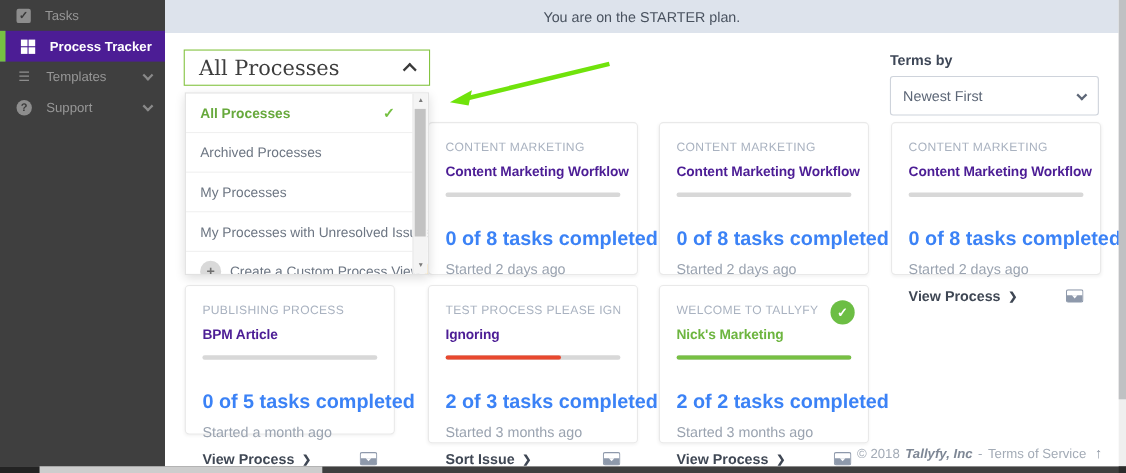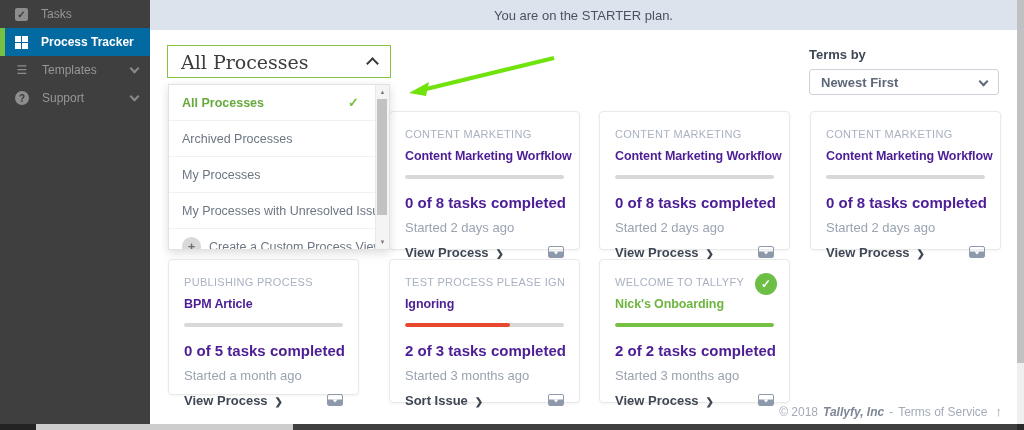--- a/index.html
+++ b/index.html
@@ -3,22 +3,22 @@
 <meta charset="utf-8">
 <style>
   html,body{margin:0;padding:0;}
   body{width:1024px;height:430px;position:relative;overflow:hidden;background:#ffffff;
        font-family:"Liberation Sans",sans-serif;-webkit-font-smoothing:antialiased;}
 
   
   .sidebar{position:absolute;left:0;top:0;width:150px;height:424px;background:#3f3f3f;z-index:2;}
   .sidebar-item{height:28px;display:flex;align-items:center;gap:13px;padding:0 12px 0 15px;
                 color:#979797;font-size:12px;cursor:pointer;}
-  .sidebar-item.active{background:#0369a1;color:#ffffff;font-weight:bold;
-                border-left:5px solid #76c043;padding-left:10px;}
+  .sidebar-item.active{background:#4c1d95;color:#ffffff;font-weight:bold;
+                border-left:5px solid #76c043;padding-left:10px;justify-content:flex-end;}
   .icon-box{width:13px;height:13px;background:#8d8d8d;border-radius:2px;color:#3a3a3a;
             display:flex;align-items:center;justify-content:center;font-size:10px;font-weight:bold;flex:0 0 auto;}
   .icon-grid{width:13px;height:13px;display:grid;grid-template-columns:6px 6px;grid-template-rows:6px 6px;gap:1px;flex:0 0 auto;}
   .icon-grid i{background:#8d8d8d;}
   .active .icon-grid i{background:#ffffff;}
   .icon-glyph{width:14px;text-align:center;font-size:12px;color:#8d8d8d;flex:0 0 auto;}
   .icon-circle{width:14px;height:14px;border-radius:50%;background:#8d8d8d;color:#3a3a3a;
                display:flex;align-items:center;justify-content:center;font-size:10px;font-weight:bold;flex:0 0 auto;}
   .chev-down{margin-left:auto;width:5px;height:5px;border-right:2px solid #8a8a8a;
              border-bottom:2px solid #8a8a8a;transform:rotate(45deg);margin-top:-3px;}
@@ -49,42 +49,42 @@
   .sb-arrow{position:absolute;left:0;width:13px;height:12px;display:flex;align-items:center;justify-content:center;
           font-size:6px;color:#7a7a7a;cursor:pointer;}
   .sb-arrow.up{top:1px;} .sb-arrow.down{bottom:1px;}
   .sb-thumb{position:absolute;left:1px;top:14px;width:10px;height:116px;background:#c2c2c2;cursor:pointer;}
 
   
   .annotation-arrow{position:absolute;left:402px;top:48px;z-index:9;pointer-events:none;}
 
   
   .sort-label{position:absolute;left:809px;top:47px;font-size:13px;font-weight:bold;color:#3e4757;}
-  .sort-select{position:absolute;left:809px;top:69px;width:190px;height:26px;box-sizing:border-box;background:#fff;
+  .sort-select{position:absolute;left:809px;top:69px;width:190px;height:36px;box-sizing:border-box;background:#fff;
           border:1px solid #ced3db;border-radius:3px;display:flex;align-items:center;justify-content:space-between;
-          padding:0 11px;font-size:13px;color:#5d6777;cursor:pointer;font-weight:bold;}
+          padding:0 11px;font-size:13px;color:#5d6777;cursor:pointer;}
   .sort-select .chev-down{margin:0;border-color:#5d6777;margin-top:-2px;}
 
   
   .card{position:absolute;width:191px;background:#fff;border:1px solid #e9e9e9;border-radius:4px;
         box-shadow:0 1px 3px rgba(0,0,0,.05);padding:16px 15px 12px;box-sizing:border-box;}
   .c1{left:389px;top:111px;height:139px;}
   .c2{left:599px;top:111px;height:139px;}
   .c3{left:810px;top:111px;height:139px;}
   .c4{left:168px;top:259px;height:136px;}
   .c5{left:389px;top:259px;height:144px;}
   .c6{left:599px;top:259px;height:144px;}
   .card-label{font-size:11px;letter-spacing:.3px;color:#a9b2c0;white-space:nowrap;overflow:hidden;}
   .card-title{font-size:12.5px;letter-spacing:-.1px;font-weight:bold;color:#4c1d95;margin-top:9px;white-space:nowrap;}
   .c6 .card-title{color:#6db53f;}
   .progress{margin-top:12px;height:4px;border-radius:2px;background:#d8d8d8;overflow:hidden;}
   .progress-fill{height:100%;border-radius:2px;background:transparent;}
   .c5 .progress-fill{background:#e8482e;}
   .c6 .progress-fill{background:#77c043;}
-  .card-tasks{margin-top:15px;font-size:15px;font-weight:bold;color:#4c1d95;white-space:nowrap;}
+  .card-tasks{margin-top:28px;font-size:18px;font-weight:bold;color:#3b82f6;white-space:nowrap;}
   .card-started{margin-top:9px;font-size:13px;color:#9aa3b0;white-space:nowrap;}
   .card-footer{margin-top:10px;display:flex;align-items:center;justify-content:space-between;}
   .view-link{font-size:13px;font-weight:bold;color:#3f4754;display:flex;align-items:center;gap:7px;
              cursor:pointer;text-decoration:none;}
   .view-link .chev{font-size:10px;margin-top:1px;color:#3f4754;}
   .monitor-btn{cursor:pointer;display:flex;align-items:center;}
   .complete-badge{position:absolute;top:13px;right:12px;width:22px;height:22px;border-radius:50%;
              background:#6cbe44;color:#fff;display:flex;align-items:center;justify-content:center;
              font-size:12px;font-weight:bold;}
 
@@ -289,21 +289,21 @@
           <path d="M1 5.5 h14 v4.5 a1.5 1.5 0 0 1 -1.5 1.5 h-11 a1.5 1.5 0 0 1 -1.5 -1.5 z" fill="#8e99ab"></path>
           <polygon points="5.5,5.5 10.5,5.5 8,8.4" fill="#ffffff"></polygon>
         </svg>
     </span>
   </div>
 </div>
 
 <div class="card c6">
   <span class="complete-badge">✓</span>
   <div class="card-label">WELCOME TO TALLYFY</div>
-  <div class="card-title">Nick's Onboarding</div>
+  <div class="card-title">Nick's Marketing</div>
   <div class="progress">
       <div class="progress-fill" style="width: 100%;"></div>
     </div>
   <div class="card-tasks">2 of 2 tasks completed</div>
   <div class="card-started">Started 3 months ago</div>
   <div class="card-footer">
     <a class="view-link">
       <span>View Process</span>
       <span class="chev">❯</span>
     </a>

